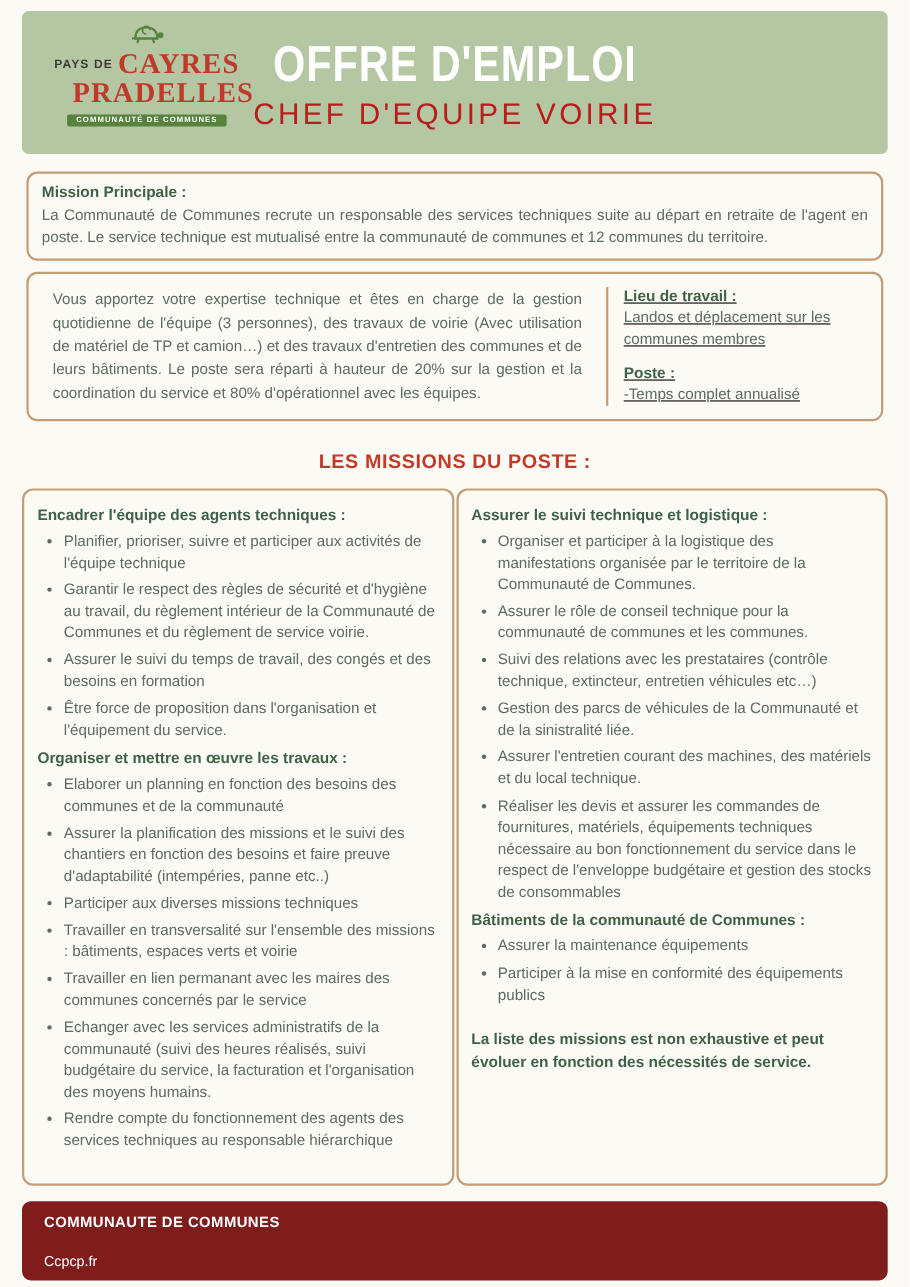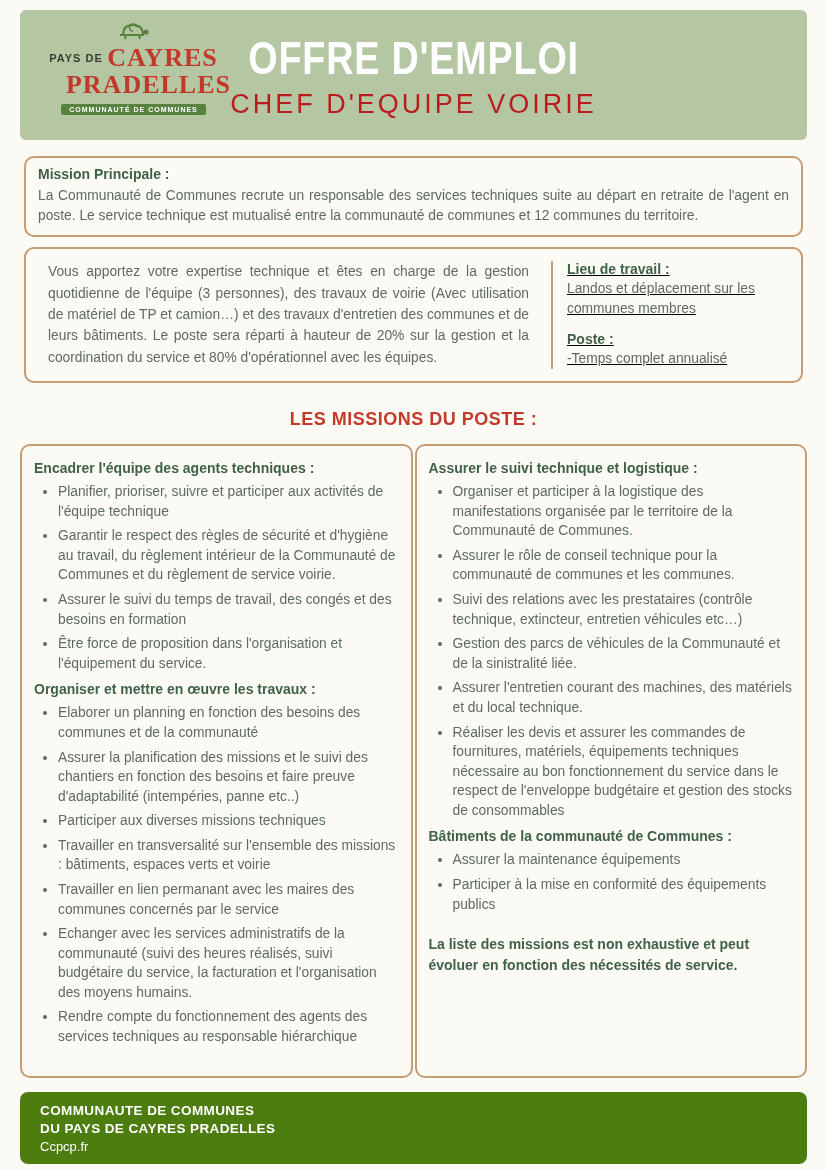--- a/index.html
+++ b/index.html
@@ -60,21 +60,21 @@
   .columns { display:flex; gap:2px; margin:0 20px; align-items:stretch; }
   .col-box { flex:1; padding:12px 12px 14px; min-height:634px; }
   .col-box h3 { margin:2px 0 6px; font-size:14px; }
   .col-box h3 + ul { margin-bottom:8px; }
   .col-box ul { list-style:disc; padding-left:24px; color:#5d6b60; font-size:13.8px; line-height:1.42; }
   .col-box li { margin-bottom:5px; }
   .note { font-weight:bold; color:#3f6149; font-size:14px; line-height:1.5; margin-top:20px; }
 
   
   .footer {
-    margin:14px 20px 0; background:#4d7c0f; border-radius:8px; height:72px;
+    margin:14px 20px 0; background:#7f1d1d; border-radius:8px; height:72px;
     padding:10px 20px; display:flex; justify-content:space-between; color:#ffffff;
   }
   .footer-left { display:flex; flex-direction:column; justify-content:space-between; }
   .footer-left .org { font-weight:bold; font-size:13.5px; letter-spacing:0.4px; line-height:1.35; }
   .footer-left .site { font-size:13px; }
   .footer-right { text-align:right; display:flex; flex-direction:column; justify-content:space-between; font-size:12.8px; }
 </style>
 </head>
 <body>
 
@@ -161,19 +161,18 @@
       </ul>
       <p class="note">La liste des missions est non exhaustive et peut évoluer en fonction des nécessités de service.</p>
     </section>
 
   </div>
 
   <footer class="footer">
     <div class="footer-left">
       <div>
         <div class="org">COMMUNAUTE DE COMMUNES</div>
-        <div class="org">DU PAYS DE CAYRES PRADELLES</div>
       </div>
       <div class="site">Ccpcp.fr</div>
     </div>
   </footer>
 
 </div>
 
 </body></html>

